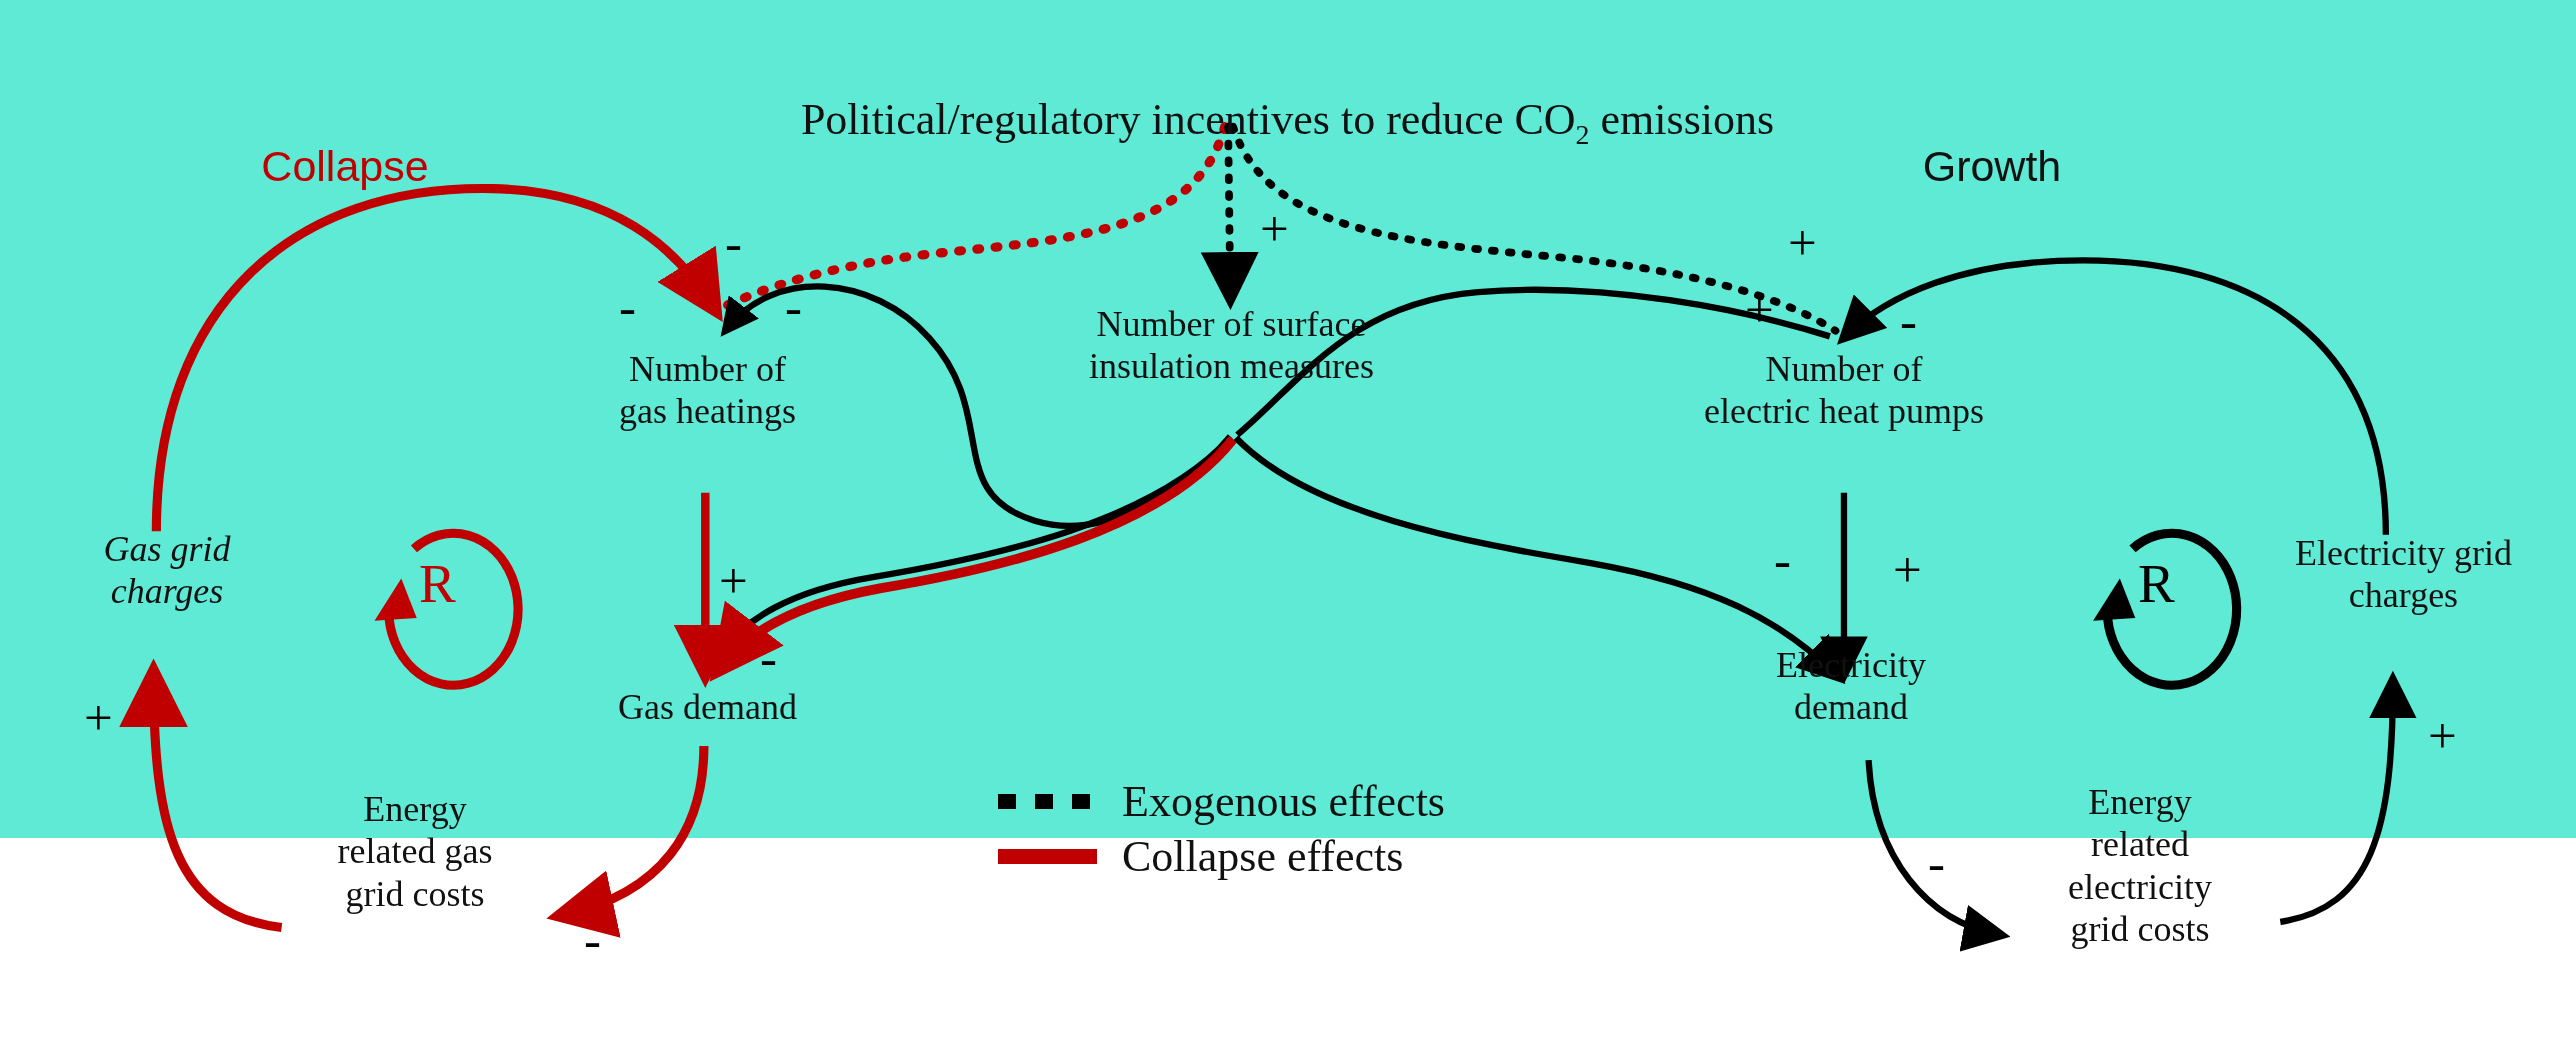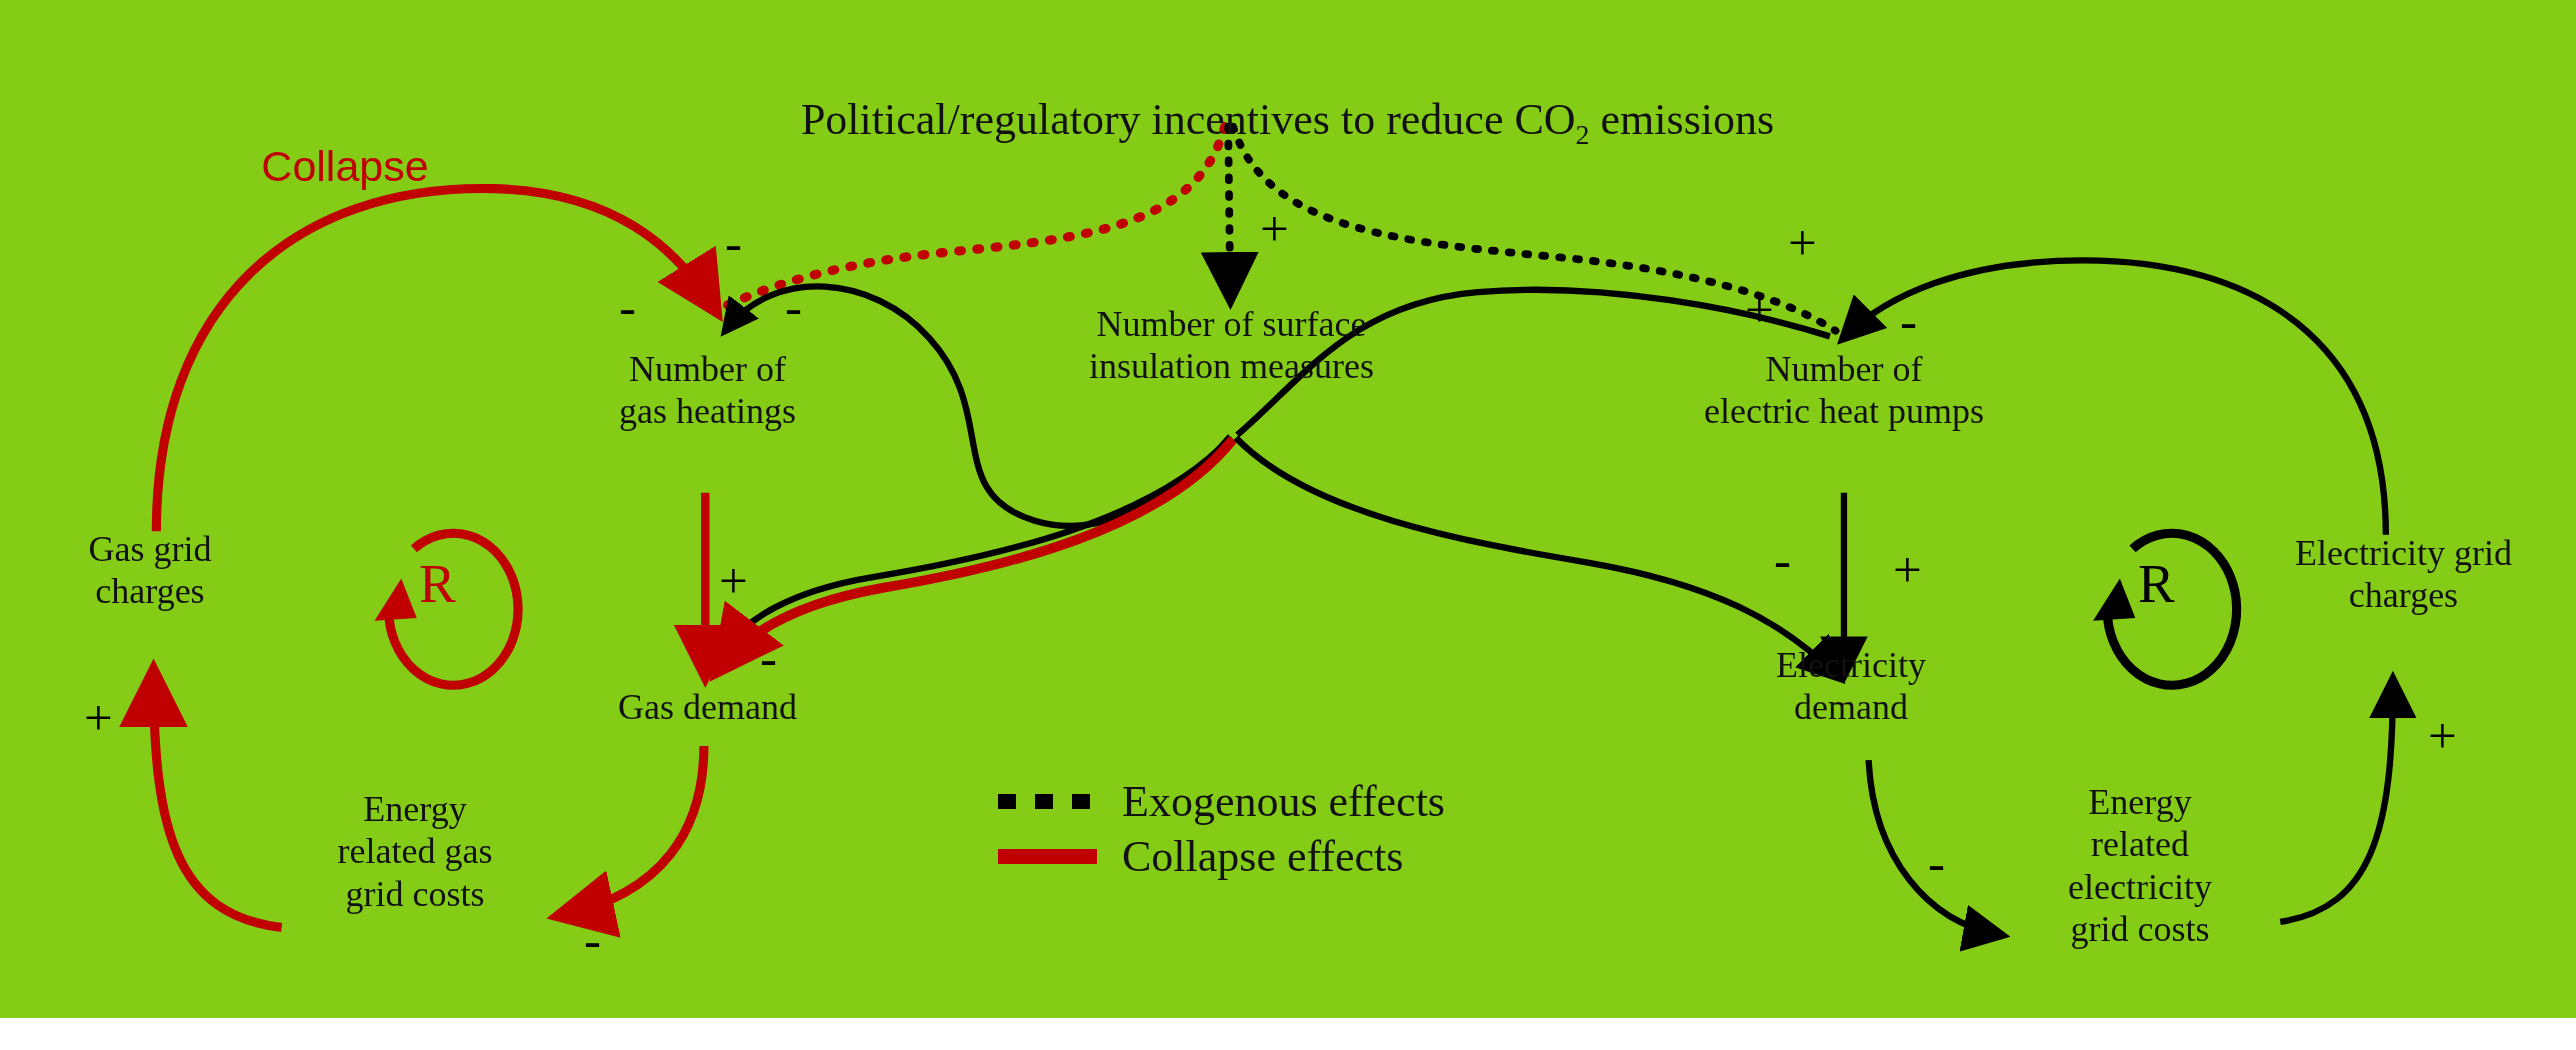--- a/index.html
+++ b/index.html
@@ -1,18 +1,18 @@
 <!DOCTYPE html>
 <html style="font-size:11.3px"><head>
 <meta charset="utf-8">
 <style>
   html,body{margin:0;padding:0;background:#ffffff;}
   body{width:2576px;height:1050px;overflow:hidden;
        font-family:"Liberation Serif","DejaVu Serif",serif;}
-  #stage{position:relative;width:2576px;height:1018px;background:#84cc16;}
+  #stage{position:relative;width:2576px;height:838px;background:#5eead4;}
   svg#wires{position:absolute;left:0;top:0;width:2576px;height:1050px;}
   .lbl{position:absolute;text-align:center;color:#111;line-height:1.18;
        font-family:"Liberation Serif","DejaVu Serif",serif;white-space:pre-line;}
   .var{font-size:36px;}
   .title{font-size:44px;}
   .loopname{font-family:"Liberation Sans","DejaVu Sans",sans-serif;font-size:43px;font-weight:400;}
   .red{color:#C00000;}
   .sign{position:absolute;font-family:"Liberation Serif","DejaVu Serif",serif;
         font-size:51px;color:#000;line-height:1;font-weight:400;}
   .rmark{position:absolute;font-family:"Liberation Serif","DejaVu Serif",serif;
@@ -84,25 +84,26 @@
 
     <path d="M 3030,780 A 92,108 0 1 1 2994,868" fill="none" stroke="#000" stroke-width="13"></path>
     <path d="M 3012,822 L 2974,882 L 3034,878 z" fill="#000"></path>
   </svg>
 
   <div class="lbl title" style="left:619px;top:42px;width:1337px;">
     <span>Political/regulatory incentives to reduce CO</span><span class="co2sub">2</span><span> emissions</span>
   </div>
 
   <div class="lbl loopname red" style="left:197px;top:141px;width:296px;">Collapse</div>
+  <div class="lbl loopname" style="left:1844px;top:141px;width:296px;">Growth</div>
 
   <div class="rmark red" style="left:419px;top:556px;">R</div>
   <div class="rmark" style="left:2138px;top:556px;">R</div>
 
-  <div class="lbl var" style="left:9px;top:528px;width:282px;">Gas grid
+  <div class="lbl var" style="left:26px;top:528px;width:282px;font-style:italic;">Gas grid
 charges</div>
 
   <div class="lbl var" style="left:563px;top:348px;width:289px;">Number of
 gas heatings</div>
 
   <div class="lbl var" style="left:985px;top:303px;width:493px;">Number of surface
 insulation measures</div>
 
   <div class="lbl var" style="left:1633px;top:348px;width:422px;">Number of
 electric heat pumps</div>

